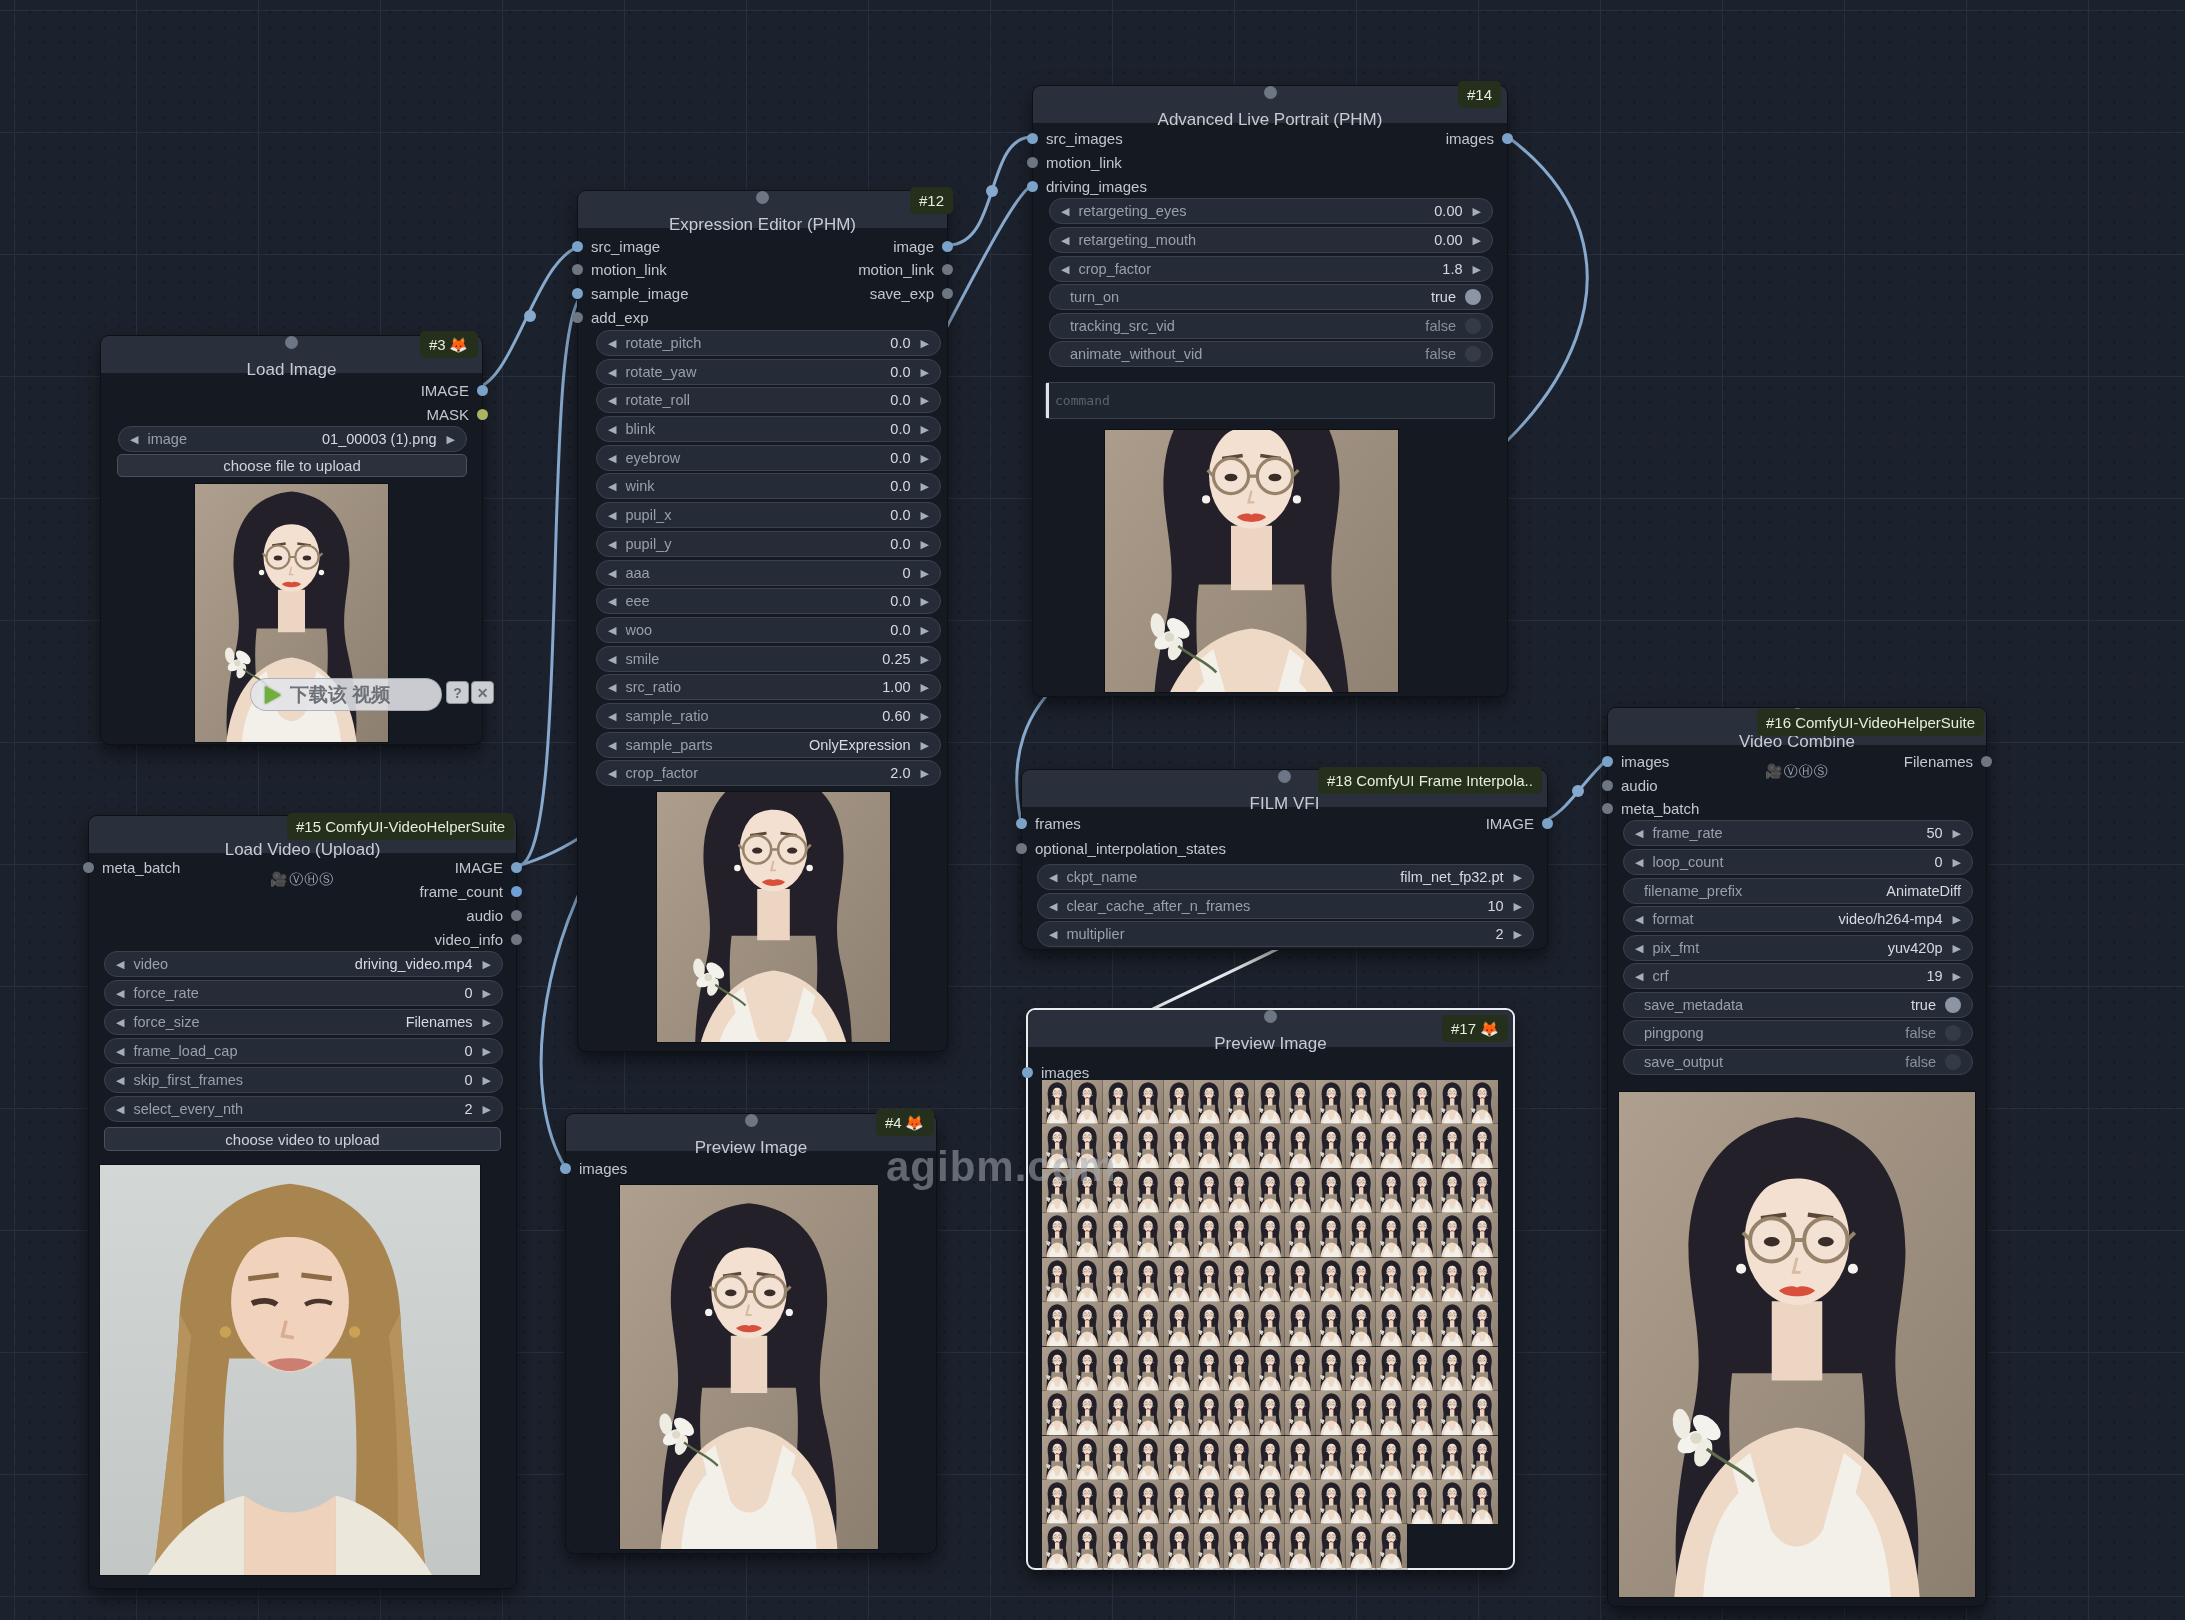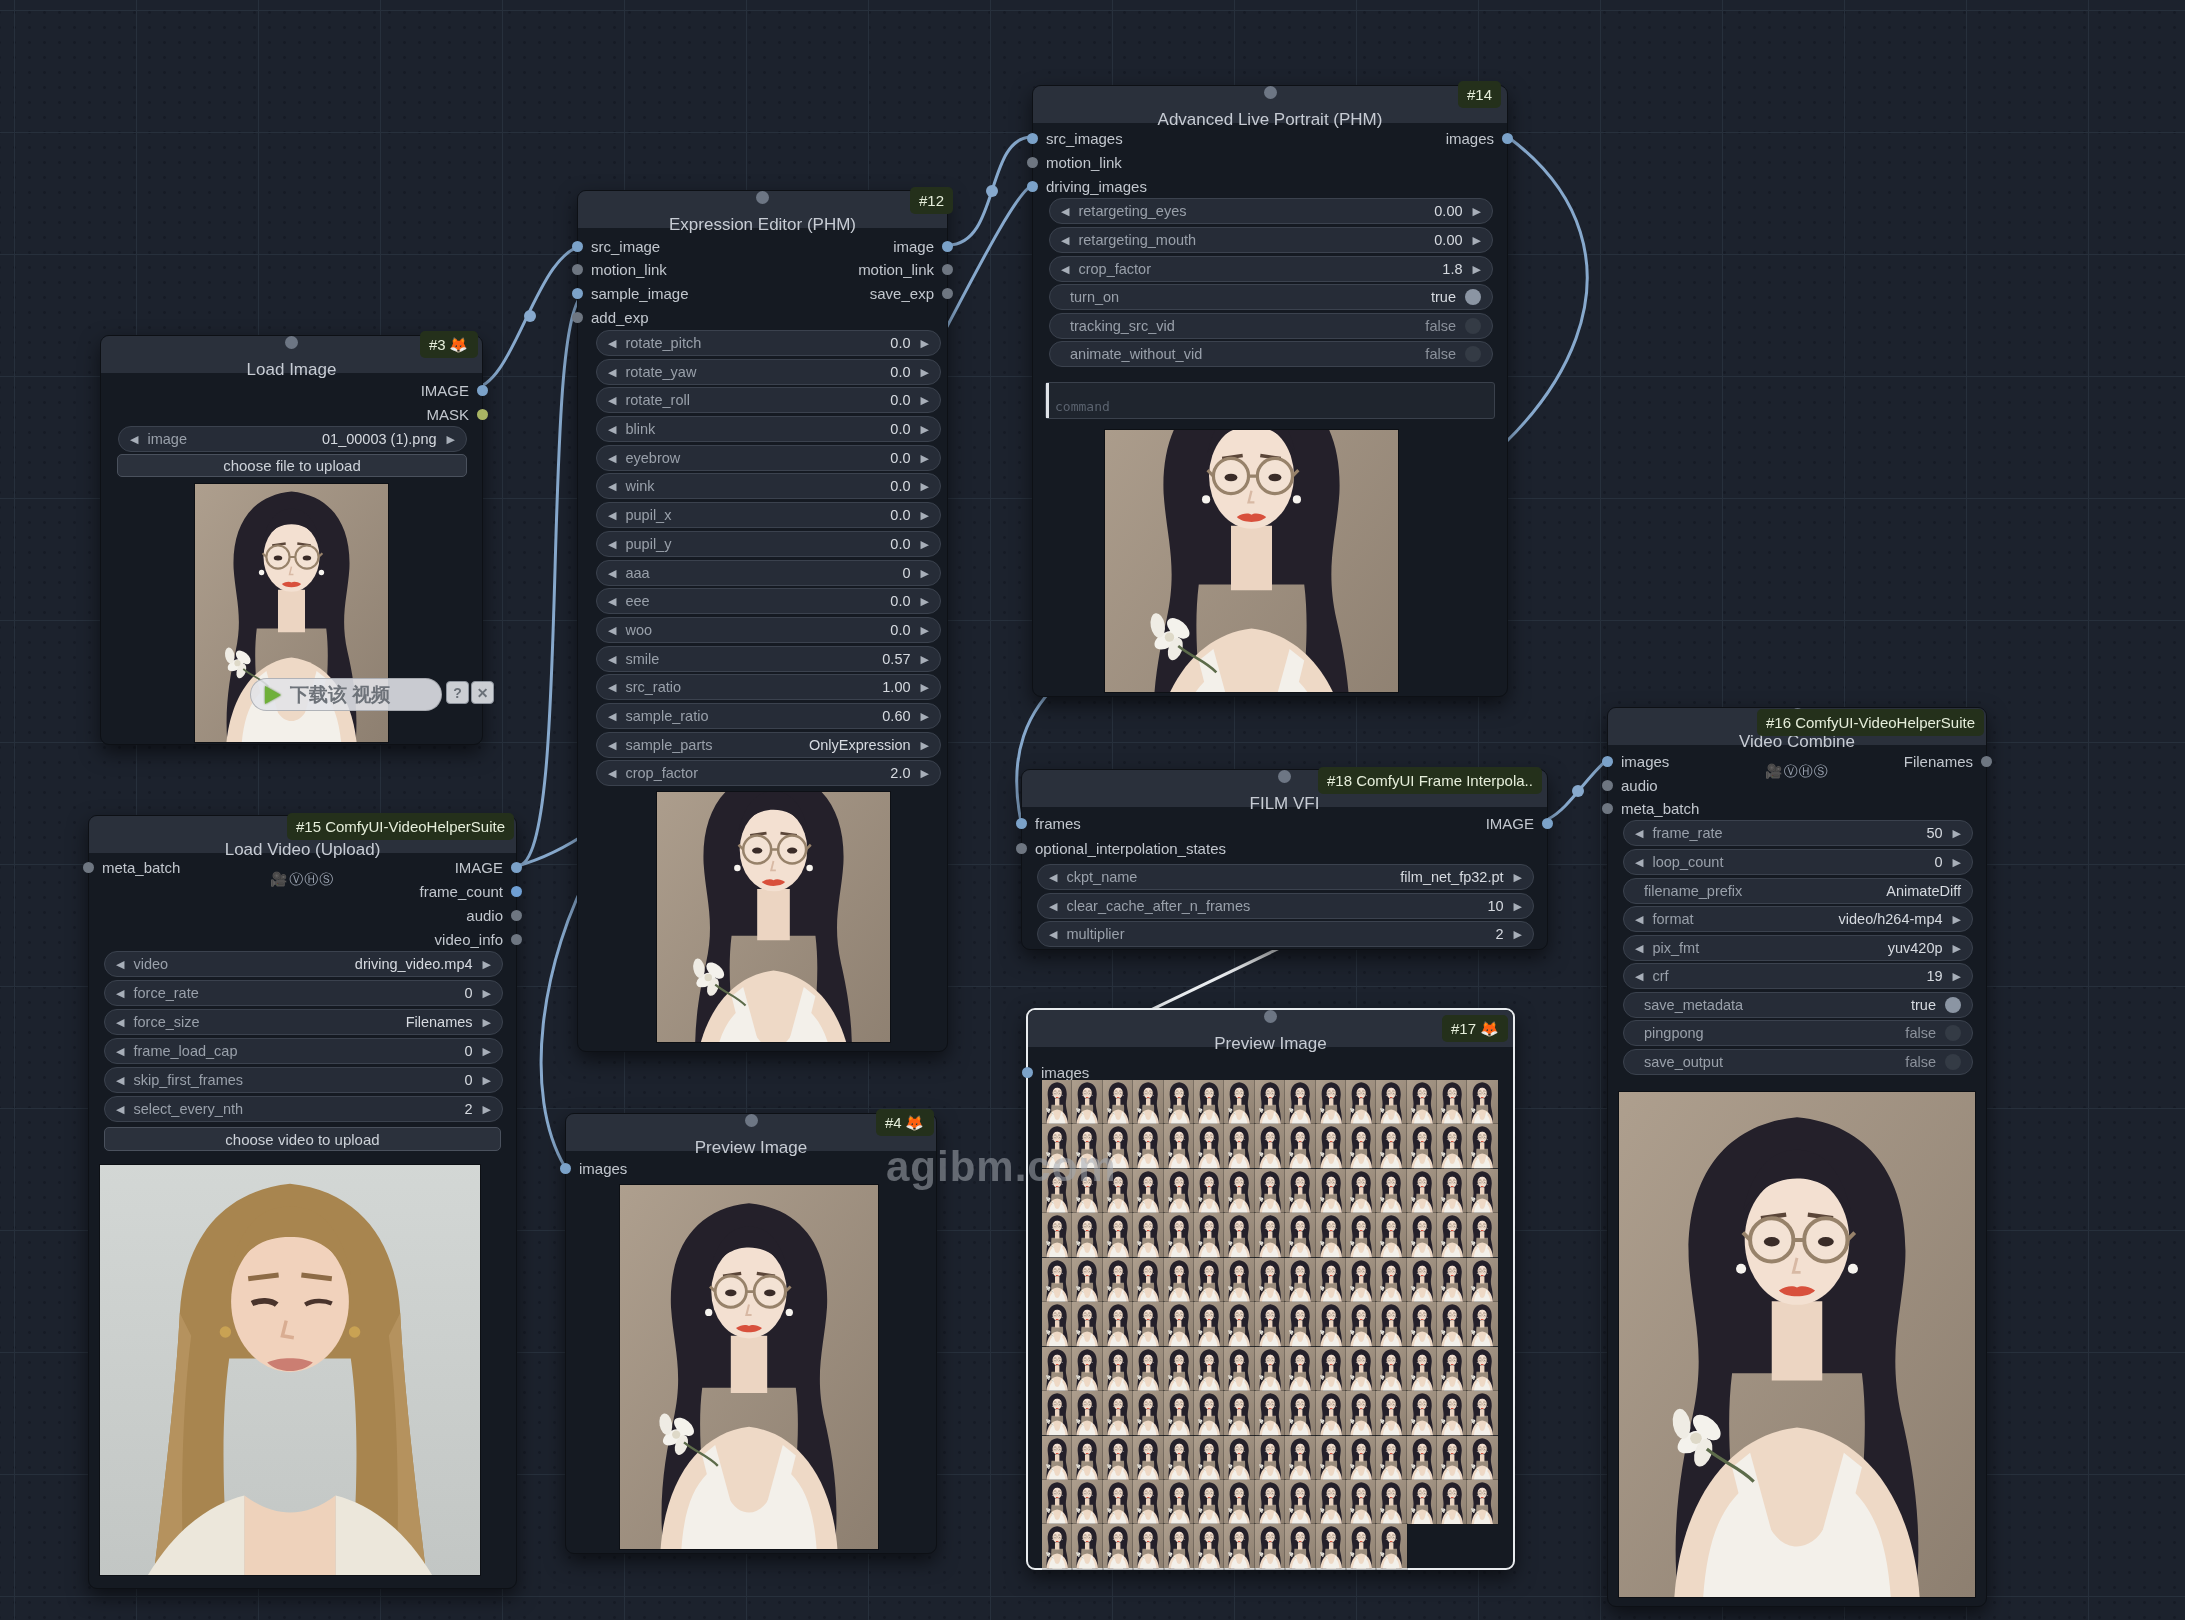--- a/index.html
+++ b/index.html
@@ -35,21 +35,21 @@
             border-radius:13px; display:flex; align-items:center; padding:0 11px; font-size:14.5px; }
   .warr { color:#a7aeb8; font-size:11px; flex:0 0 auto; }
   .wlab { color:#99a0aa; margin:0 9px; white-space:nowrap; }
   .wval { margin-left:auto; color:#d6dae0; white-space:nowrap; }
   .widget .warr.r { margin-left:10px; }
   .togdot { width:16px; height:16px; border-radius:50%; margin-left:9px; flex:0 0 auto; }
   .togdot.on { background:#8b95a3; } .togdot.off { background:#343b45; }
   .btnw { position:absolute; background:#2b313c; border:1px solid #4a515d; border-radius:5px;
           display:flex; align-items:center; justify-content:center; font-size:15px; color:#cdd2d9; }
   .cmdbox { position:absolute; background:#1f252e; border:1px solid #3a414c; border-radius:3px;
-            display:flex; align-items:flex-end; }
+            display:flex; align-items:center; }
   .cmdbar { width:3px; height:100%; background:#dfe3e8; }
   .cmdph { font-family:"DejaVu Sans Mono", monospace; font-size:13px; color:#5a626e; padding:4px 6px; }
   .imgbox { position:absolute; background:#9e9184; border:1px solid #0d1015; overflow:hidden; }
   .imgbox svg { width:100%; height:100%; display:block; }
   .gridbox { position:absolute; display:flex; flex-wrap:wrap; align-content:flex-start; overflow:hidden; }
   .thumb { width:30.4px; height:44.45px; outline:1px solid rgba(20,20,20,.25); }
   .thumb svg { width:100%; height:100%; display:block; }
   .watermark { position:absolute; z-index:6; font-size:42px; font-weight:bold;
                color:rgba(162,167,174,.55); letter-spacing:1px; }
   .dlbar { position:absolute; z-index:5; background:rgba(226,228,233,.88); border:1px solid rgba(140,145,152,.6);
@@ -280,21 +280,21 @@
     </div>
     <div class="widget" style="left: 18px; top: 426px; width: 345px;">
       <span class="warr">◀</span>
       <span class="wlab">woo</span>
       <span class="wval">0.0</span>
       <span class="warr r">▶</span>
     </div>
     <div class="widget" style="left: 18px; top: 455px; width: 345px;">
       <span class="warr">◀</span>
       <span class="wlab">smile</span>
-      <span class="wval">0.57</span>
+      <span class="wval">0.25</span>
       <span class="warr r">▶</span>
     </div>
     <div class="widget" style="left: 18px; top: 483px; width: 345px;">
       <span class="warr">◀</span>
       <span class="wlab">src_ratio</span>
       <span class="wval">1.00</span>
       <span class="warr r">▶</span>
     </div>
     <div class="widget" style="left: 18px; top: 512px; width: 345px;">
       <span class="warr">◀</span>

